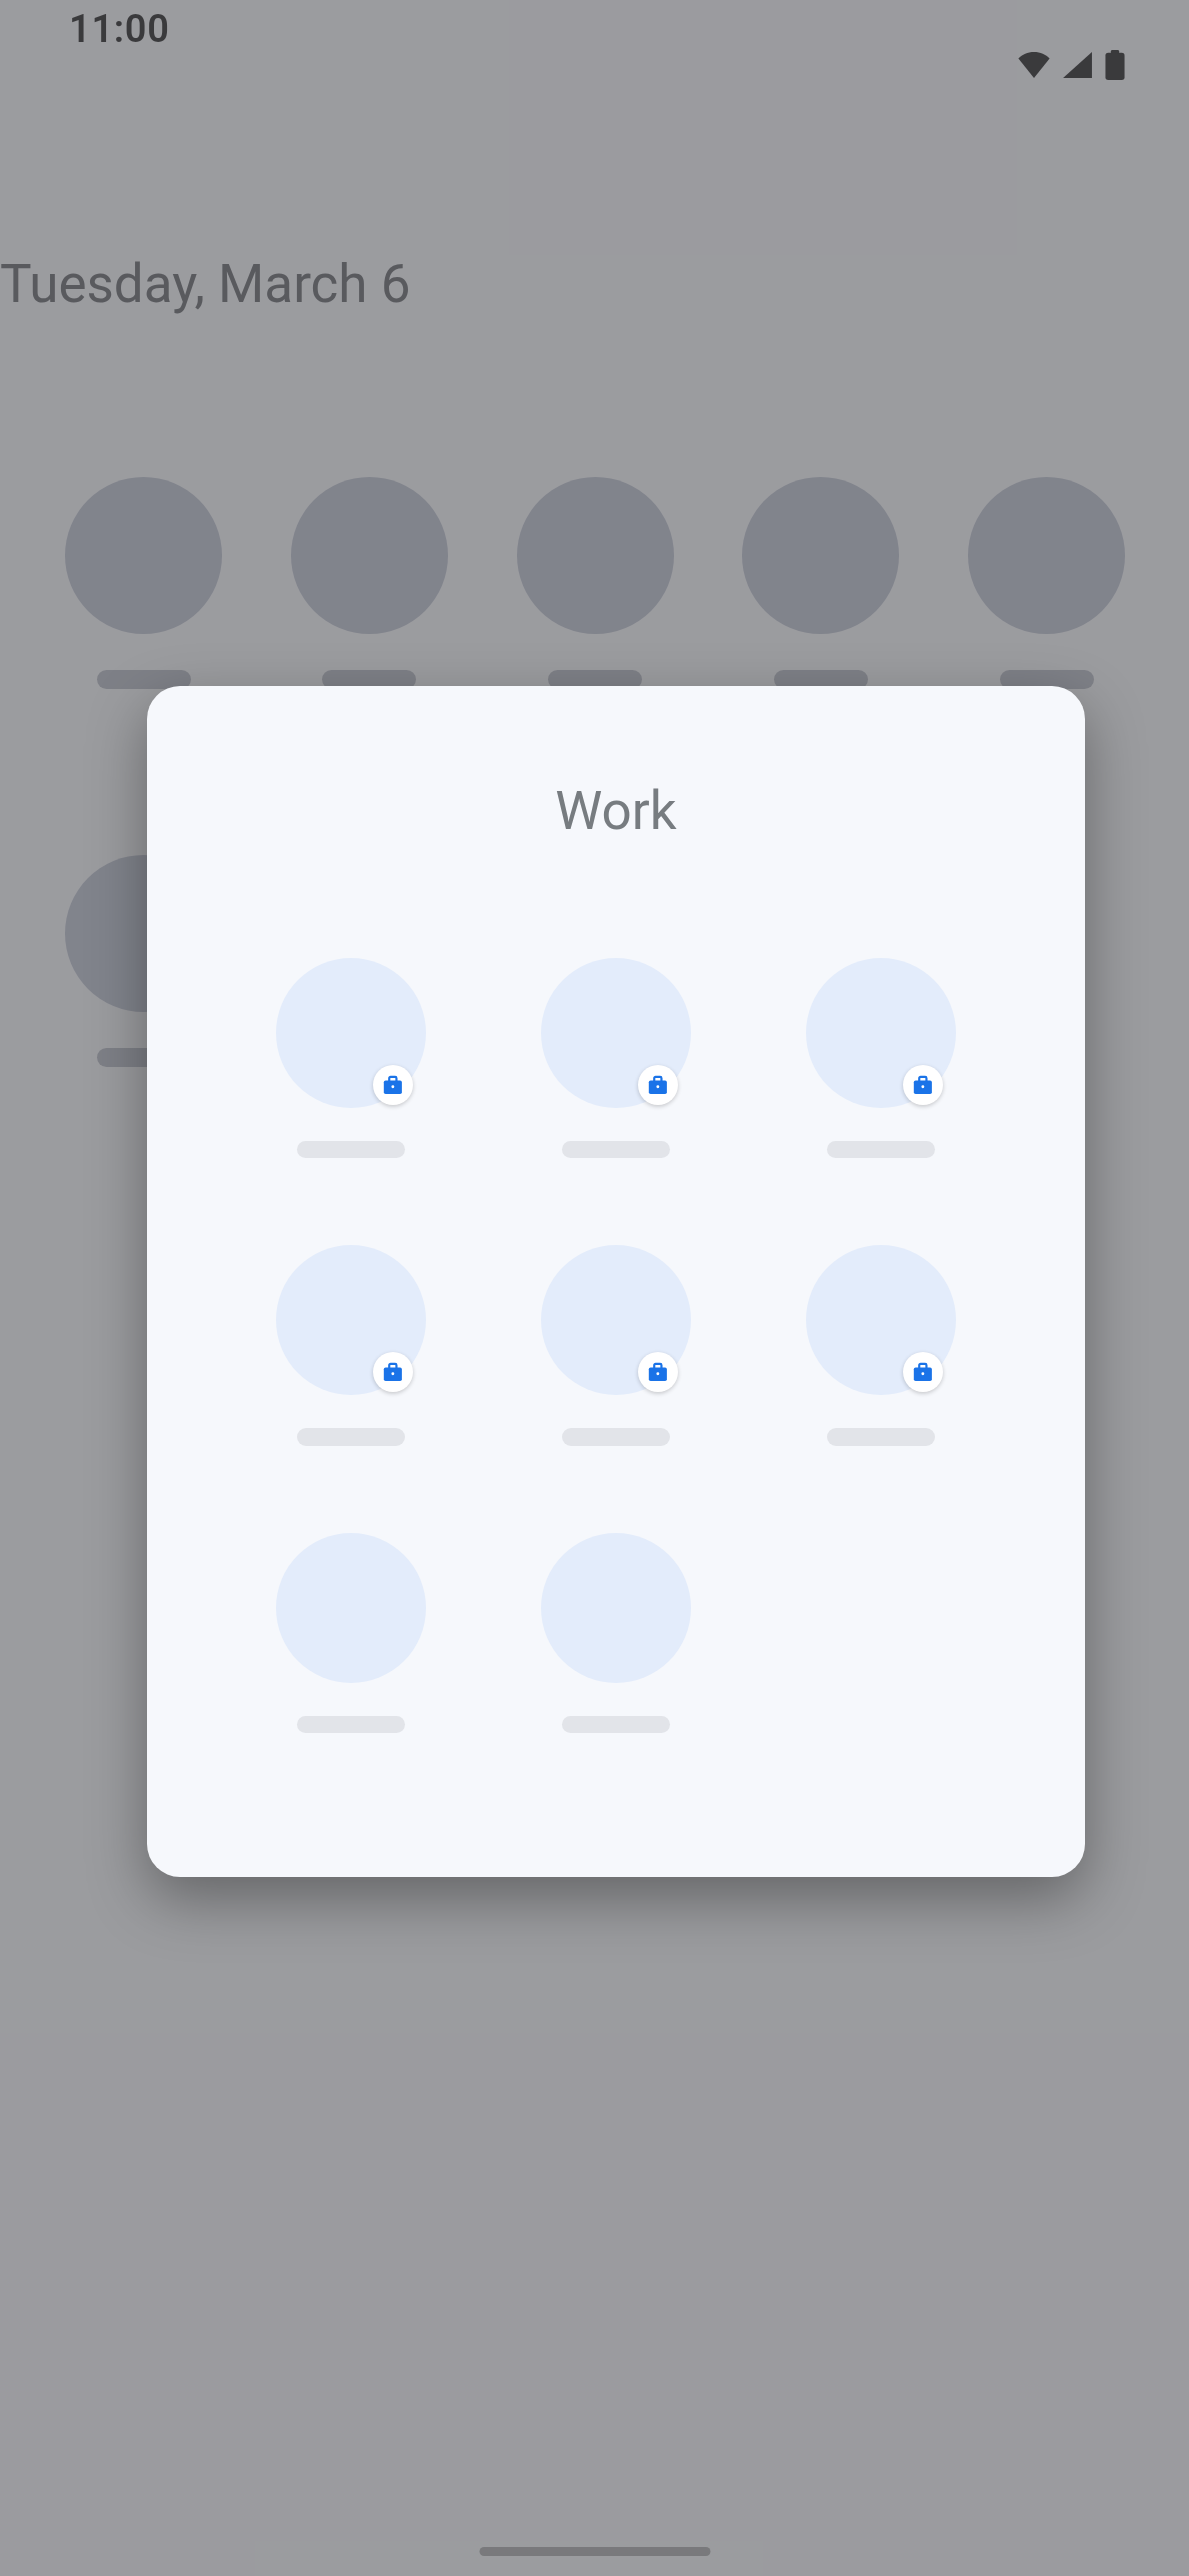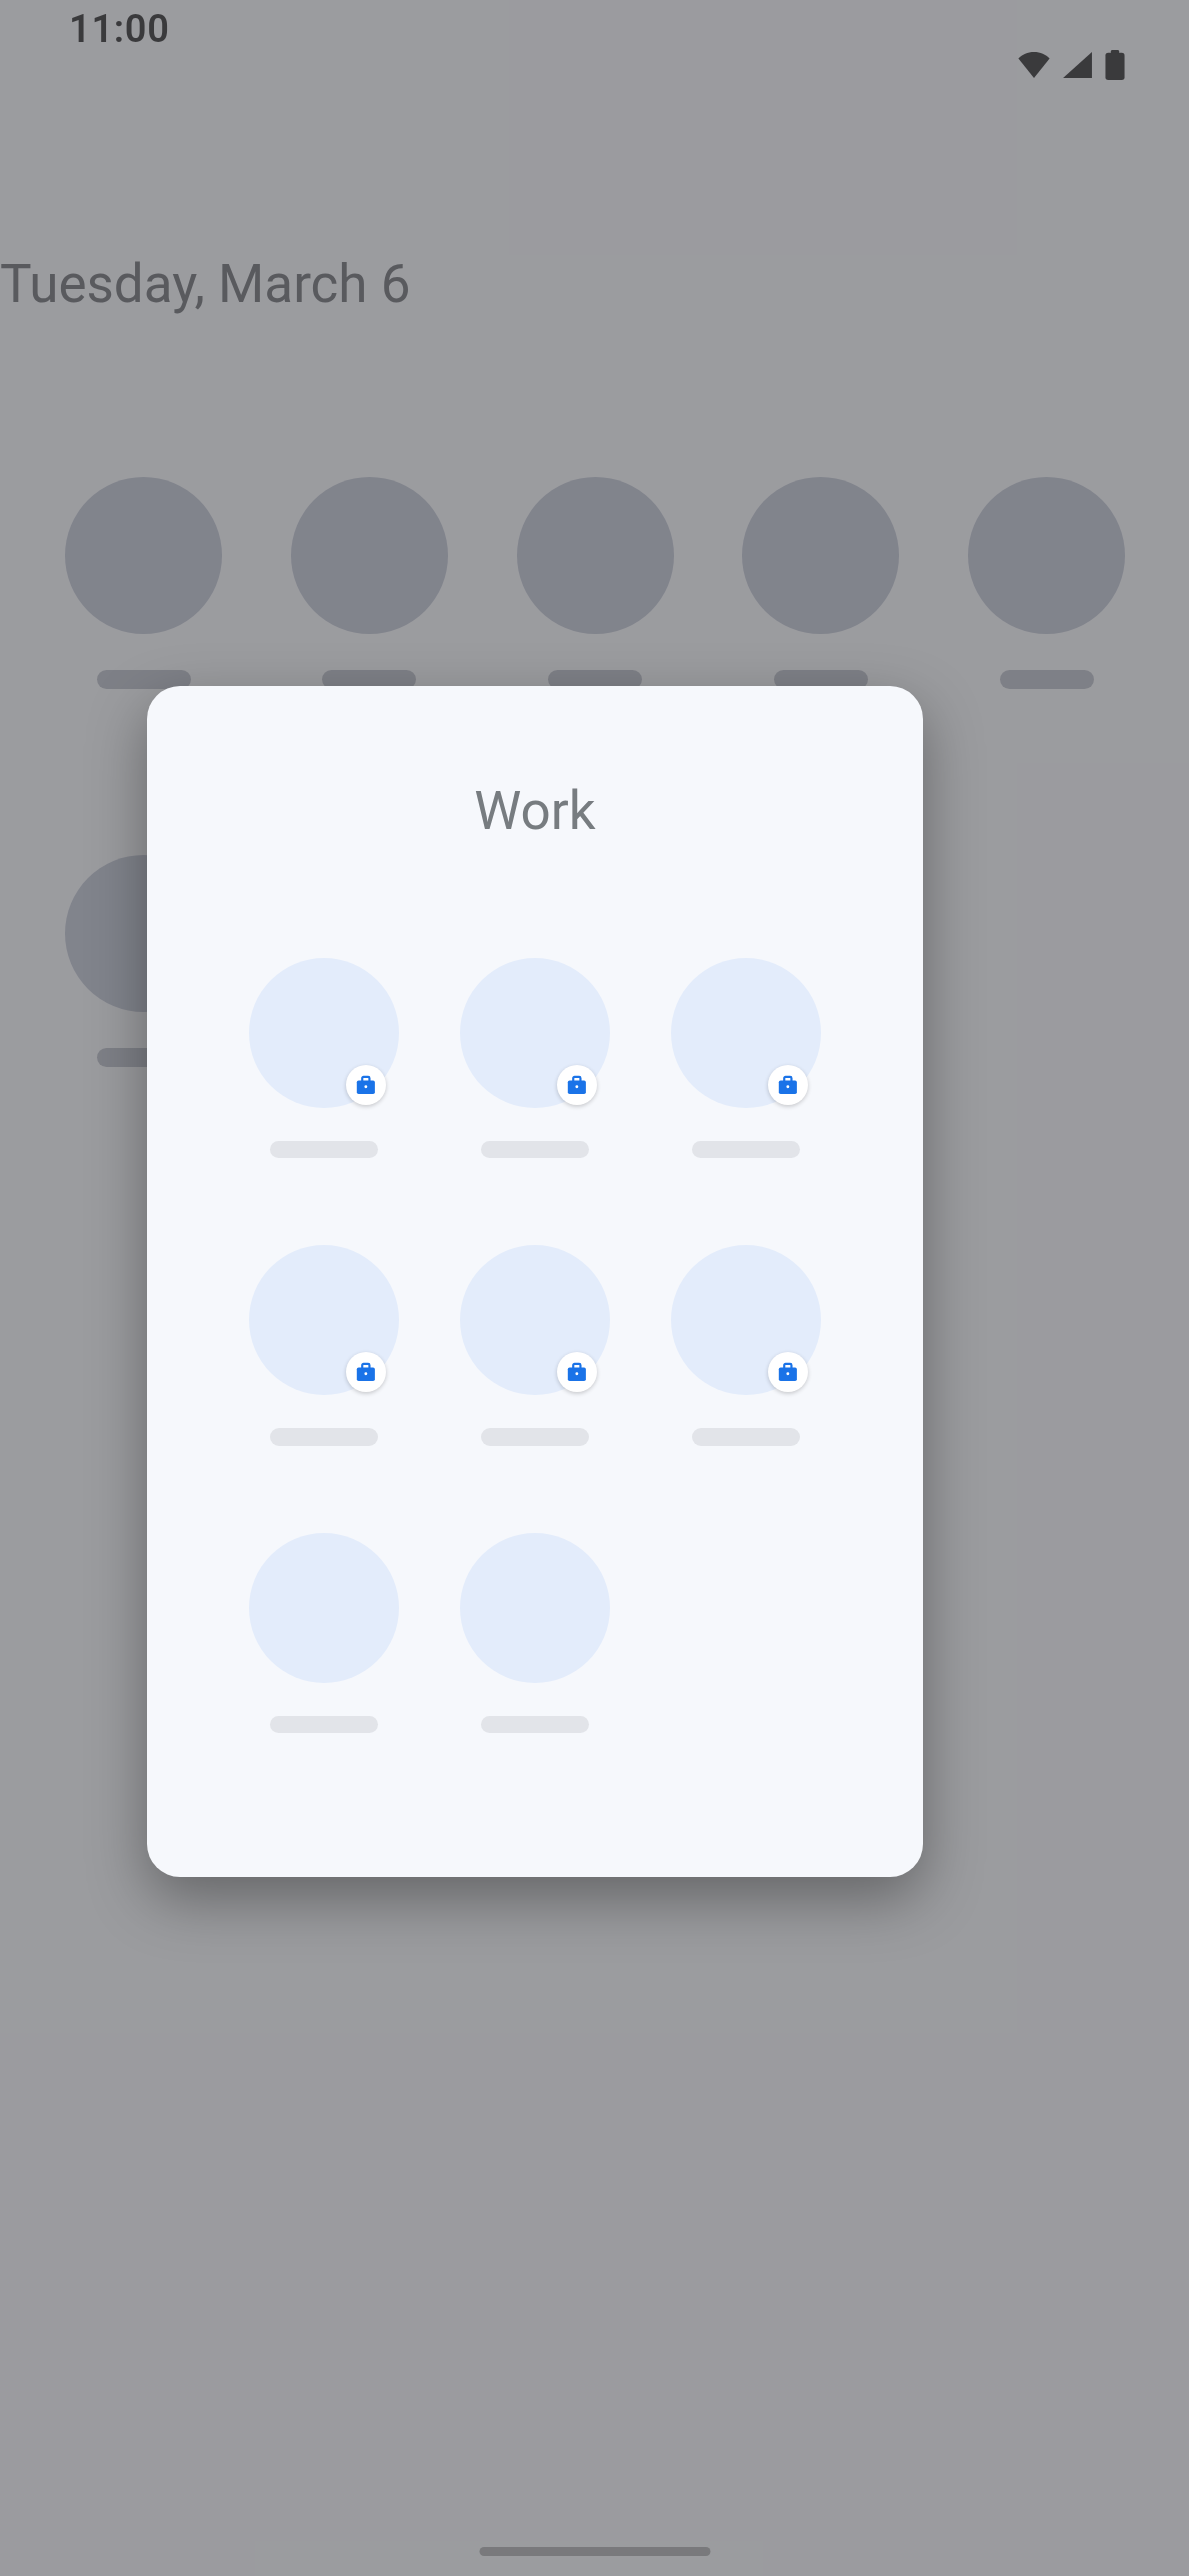--- a/index.html
+++ b/index.html
@@ -86,21 +86,21 @@
     position: absolute;
     inset: 0;
     background: rgba(95,95,100,0.52);
   }
 
   
   .folder-modal {
     position: absolute;
     top: 686px;
     left: 147px;
-    width: 776px;
+    width: 938px;
     height: 1191px;
     background: #f6f8fc;
     border-radius: 33px;
     box-shadow: 0 21.7px 58px rgba(0,0,0,0.35);
     overflow: visible;
   }
   .folder-title {
     text-align: center;
     font-size: 53px;
     font-weight: 400;

